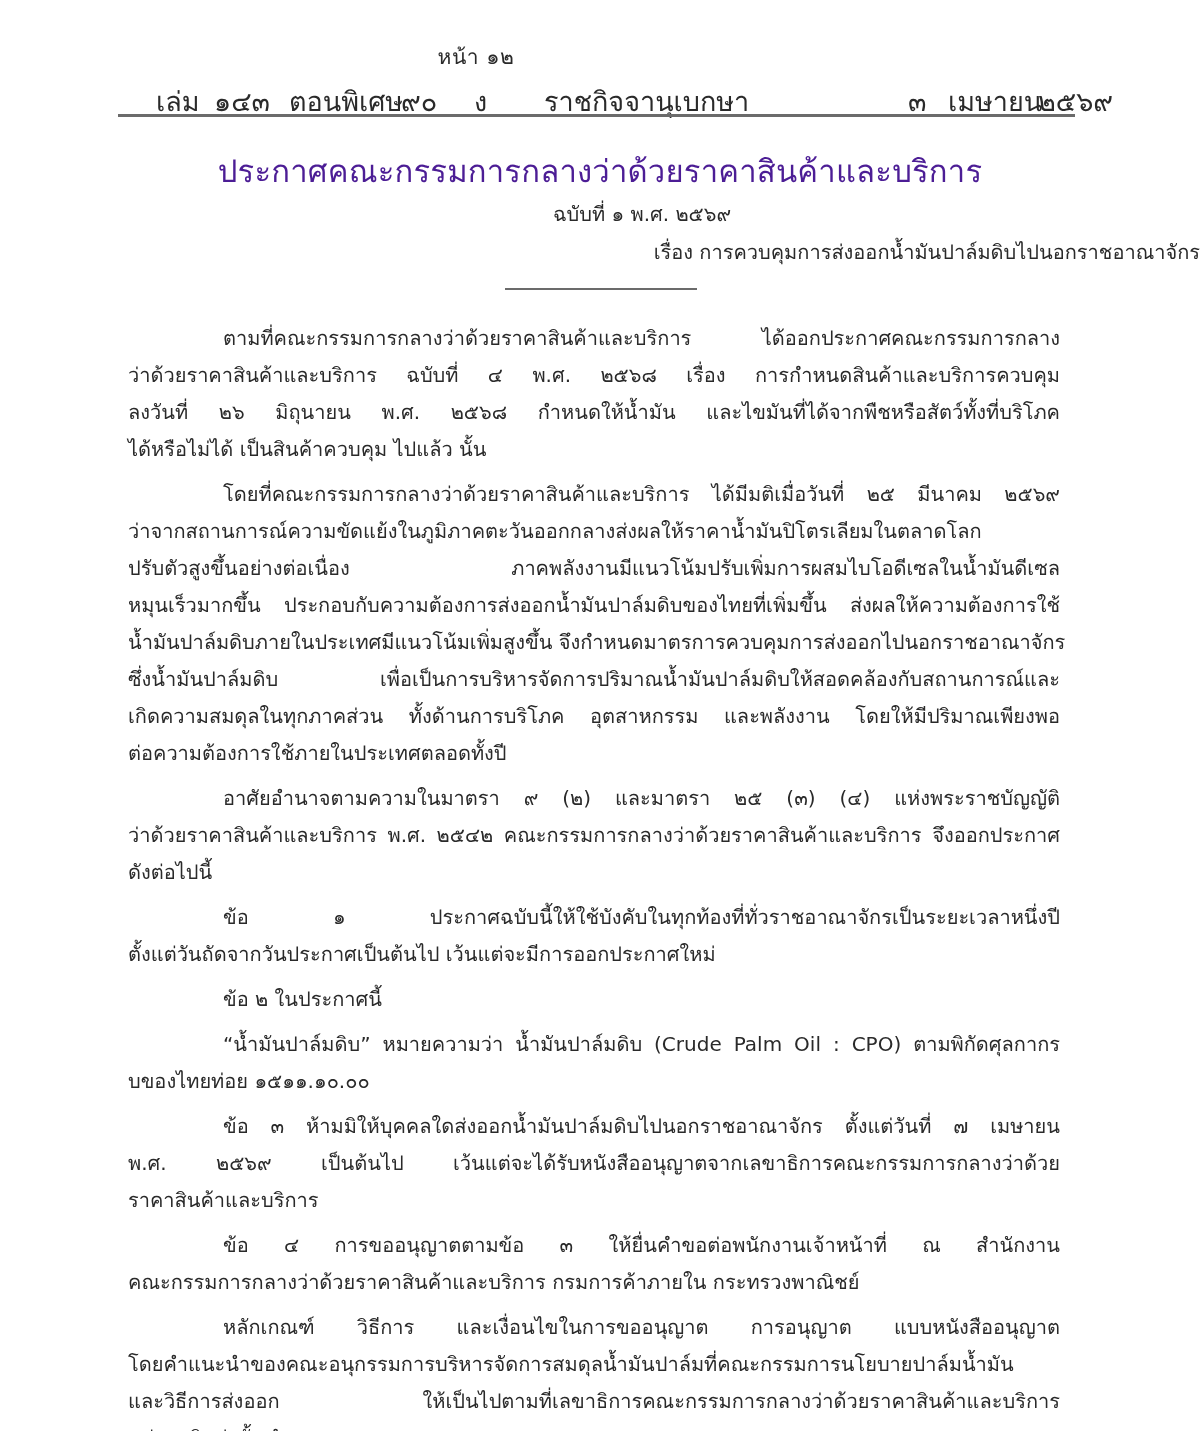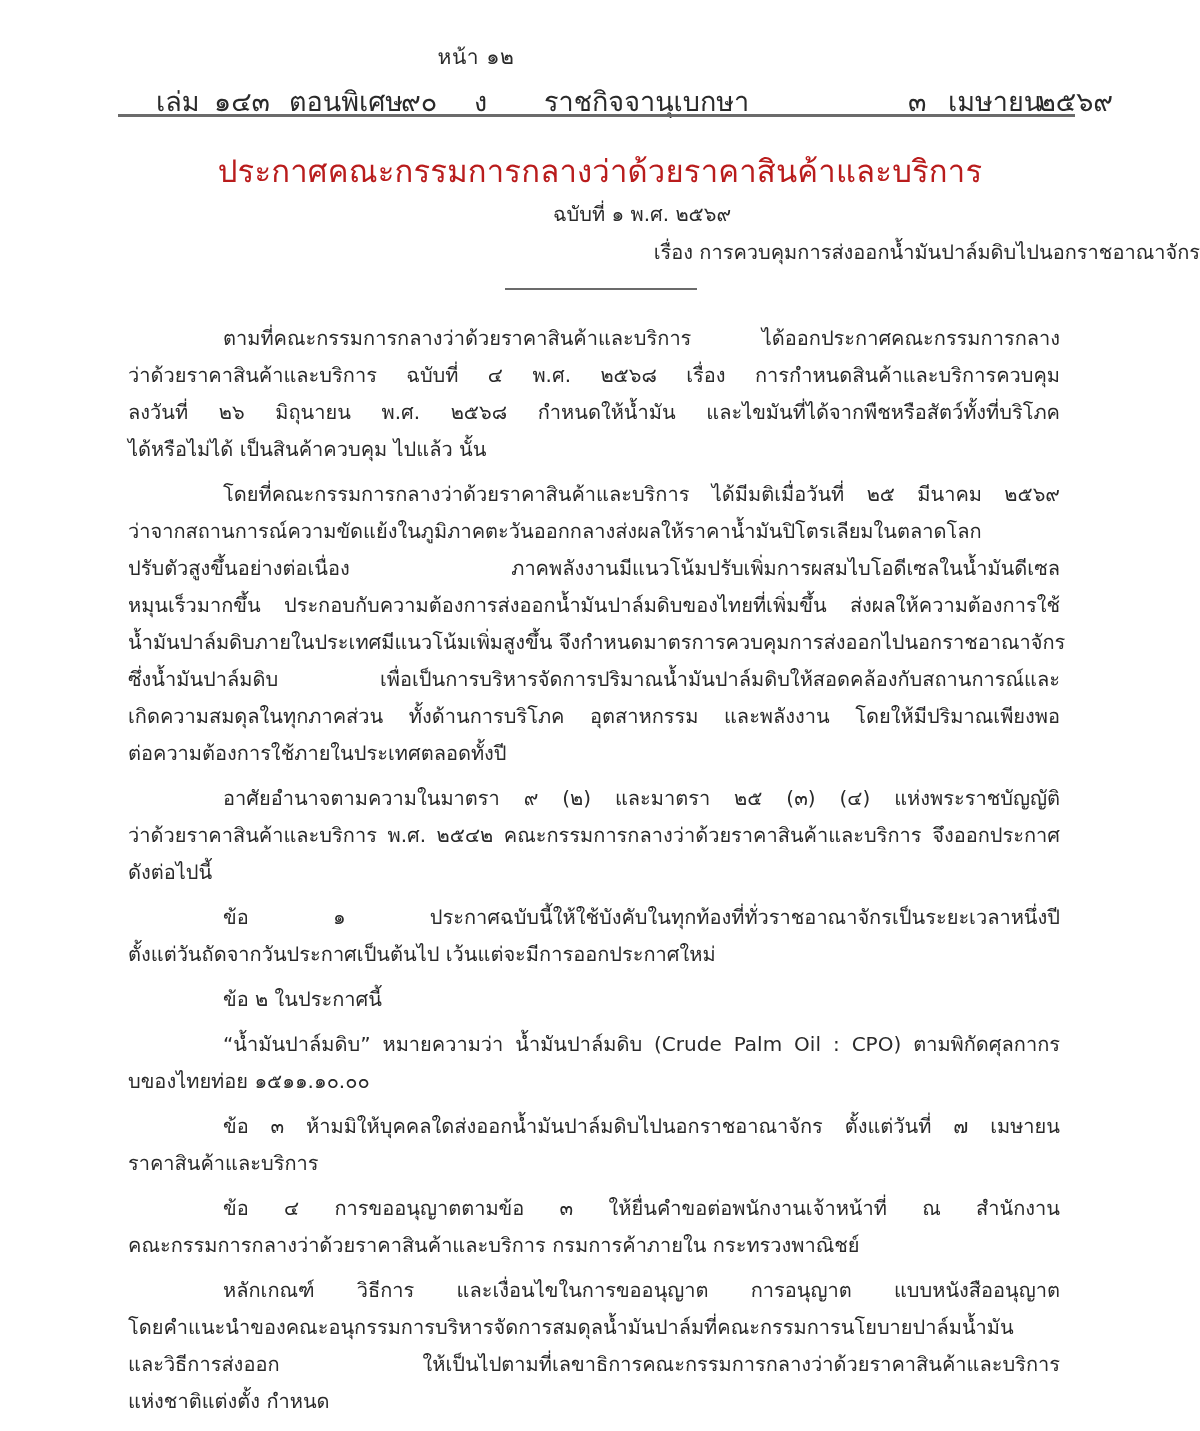--- a/index.html
+++ b/index.html
@@ -17,21 +17,21 @@
       font-size: 27px;
       margin-left: 36px;
     }
     .header-row span { position: absolute; top: 0; white-space: nowrap; }
     .header-rule {
       position: absolute; top: 114px; left: 118px; width: 957px; height: 3px;
       background: #6b6b6b;
     }
     .title {
       position: absolute; top: 146px; left: 0; width: 1200px; text-align: center;
-      font-size: 31px; letter-spacing: 0.2px; color: #b91c1c;
+      font-size: 31px; letter-spacing: 0.2px; color: #4c1d95;
     }
     .subtitle {
       position: absolute; top: 198px; left: 0; width: 1200px; text-align: center;
       font-size: 20px;
       padding-left: 42px;
     }
     .subject {
       position: absolute; top: 236px; left: 0; width: 1200px; text-align: right;
       font-size: 20px;
     }
@@ -99,20 +99,21 @@
   </div>
   <div class="para">
     <span class="line ind last">ข้อ  ๒  ในประกาศนี้</span>
   </div>
   <div class="para">
     <span class="line ind">“น้ำมันปาล์มดิบ” หมายความว่า น้ำมันปาล์มดิบ (Crude Palm Oil : CPO) ตามพิกัดศุลกากร</span>
     <span class="line last">บของไทยท่อย  ๑๕๑๑.๑๐.๐๐</span>
   </div>
   <div class="para">
     <span class="line ind">ข้อ  ๓  ห้ามมิให้บุคคลใดส่งออกน้ำมันปาล์มดิบไปนอกราชอาณาจักร ตั้งแต่วันที่ ๗ เมษายน</span>
+    <span class="line">พ.ศ. ๒๕๖๙ เป็นต้นไป  เว้นแต่จะได้รับหนังสืออนุญาตจากเลขาธิการคณะกรรมการกลางว่าด้วย</span>
     <span class="line last">ราคาสินค้าและบริการ</span>
   </div>
   <div class="para">
     <span class="line ind">ข้อ  ๔  การขออนุญาตตามข้อ  ๓  ให้ยื่นคำขอต่อพนักงานเจ้าหน้าที่  ณ  สำนักงาน</span>
     <span class="line last">คณะกรรมการกลางว่าด้วยราคาสินค้าและบริการ  กรมการค้าภายใน  กระทรวงพาณิชย์</span>
   </div>
   <div class="para">
     <span class="line ind">หลักเกณฑ์  วิธีการ  และเงื่อนไขในการขออนุญาต  การอนุญาต  แบบหนังสืออนุญาต</span>
     <span class="line">โดยคำแนะนำของคณะอนุกรรมการบริหารจัดการสมดุลน้ำมันปาล์มที่คณะกรรมการนโยบายปาล์มน้ำมัน</span>
     <span class="line">และวิธีการส่งออก  ให้เป็นไปตามที่เลขาธิการคณะกรรมการกลางว่าด้วยราคาสินค้าและบริการ</span>

